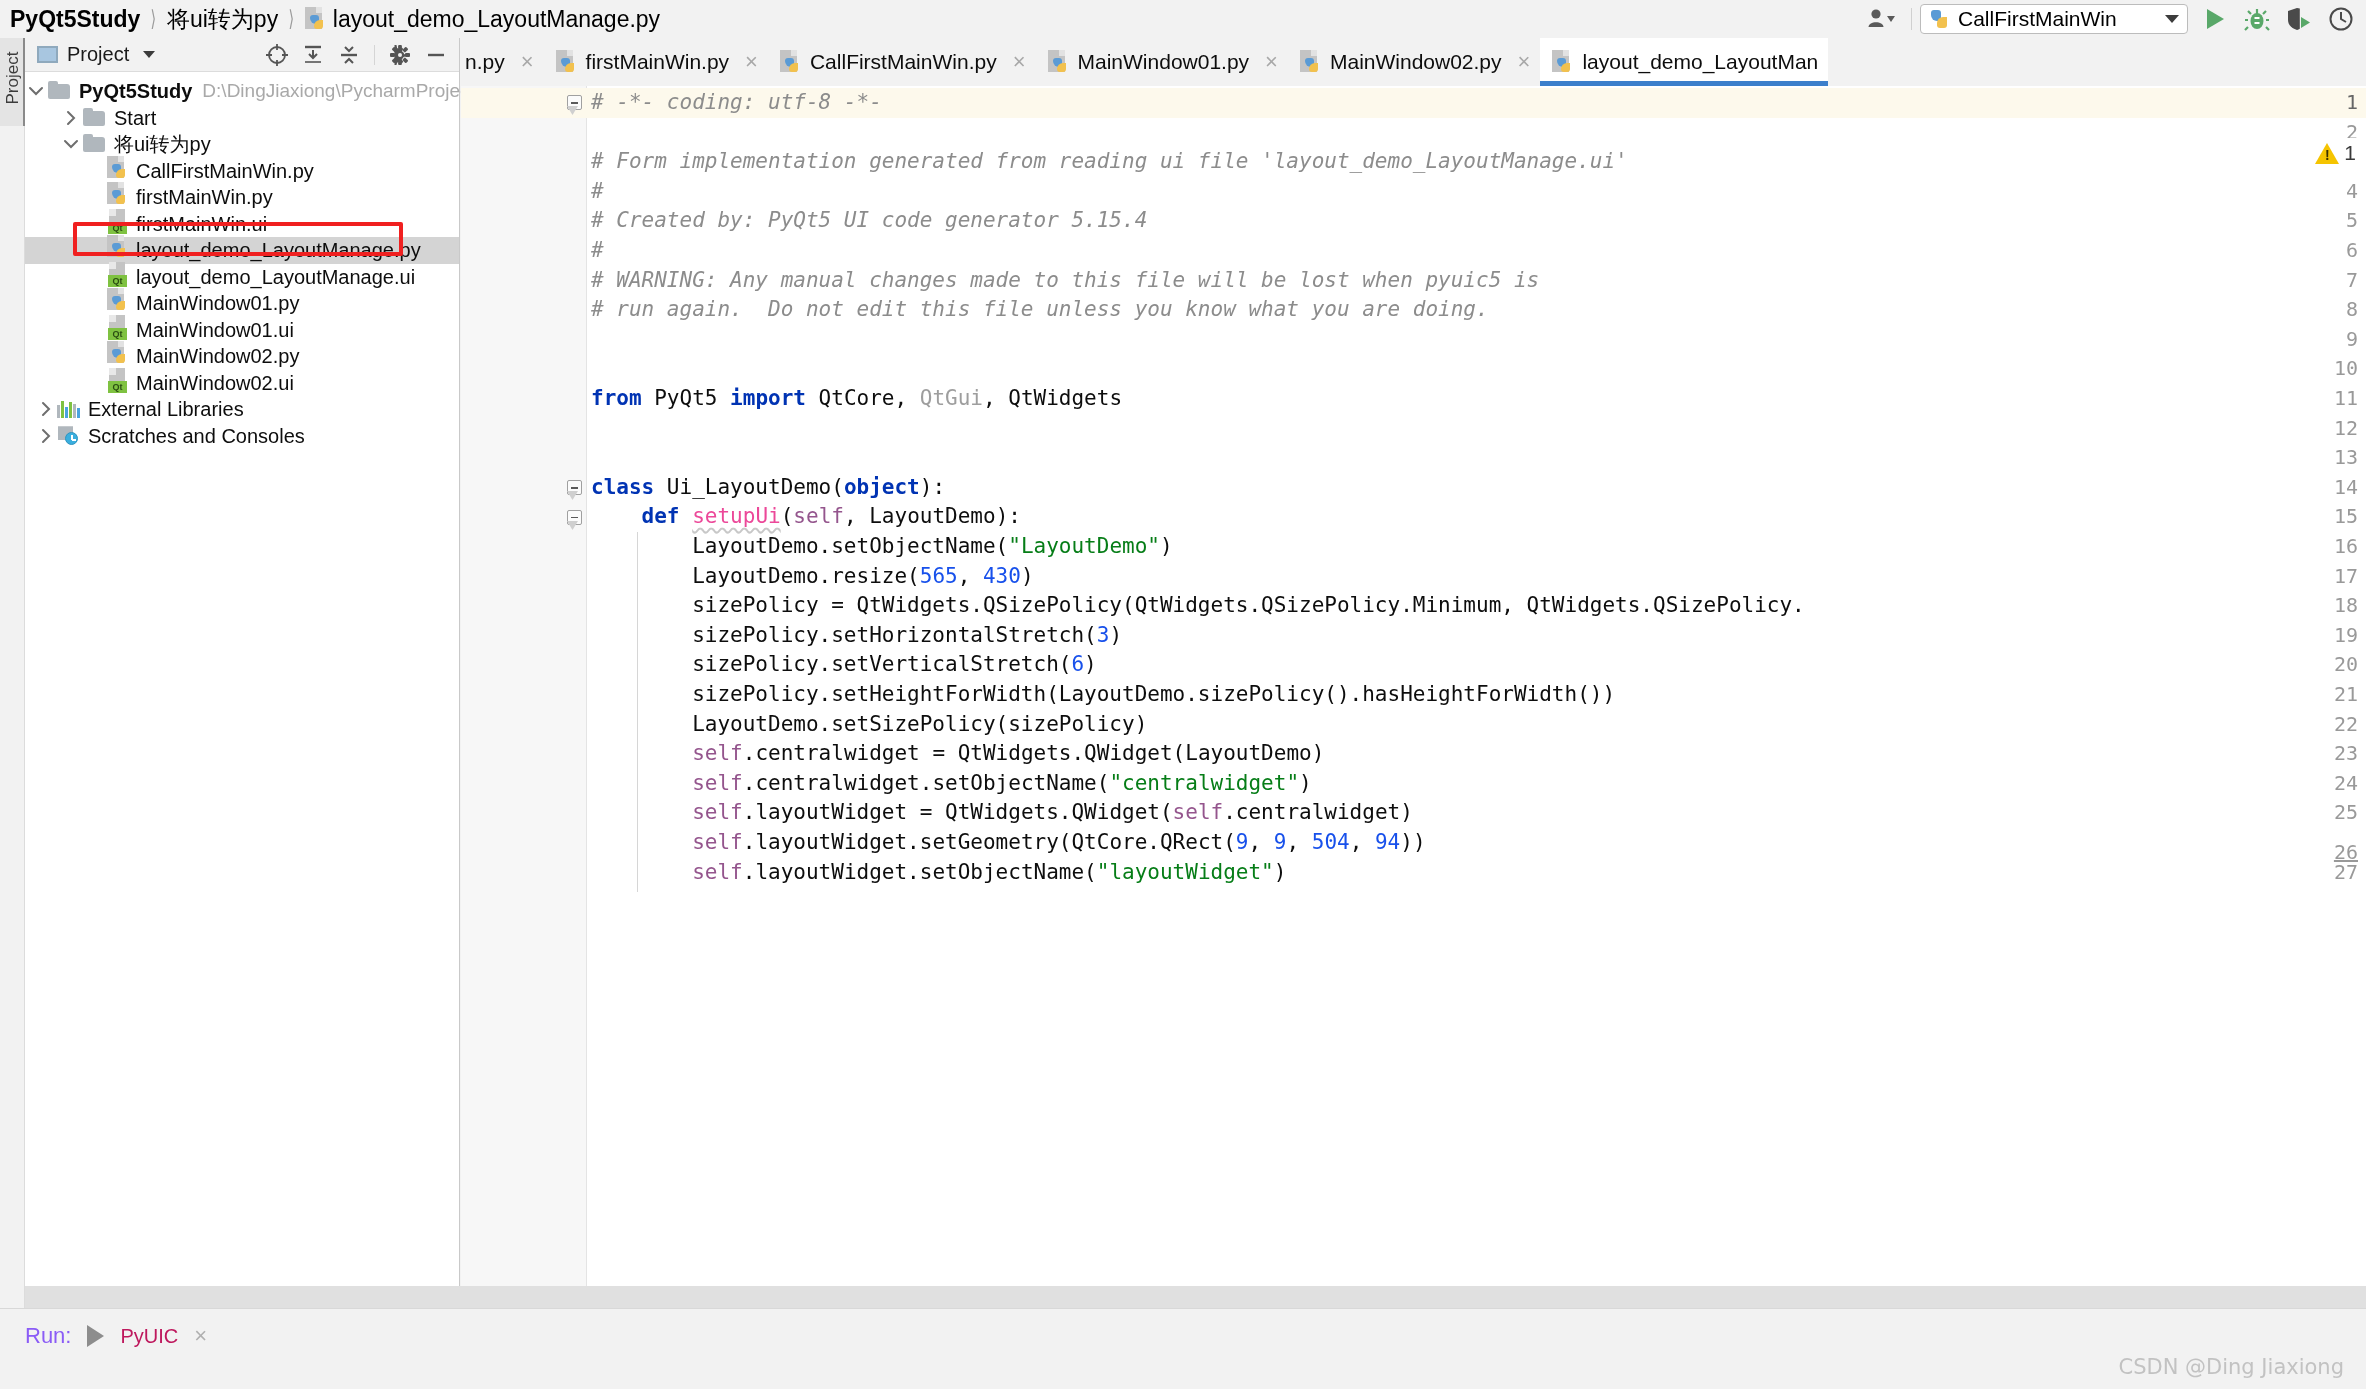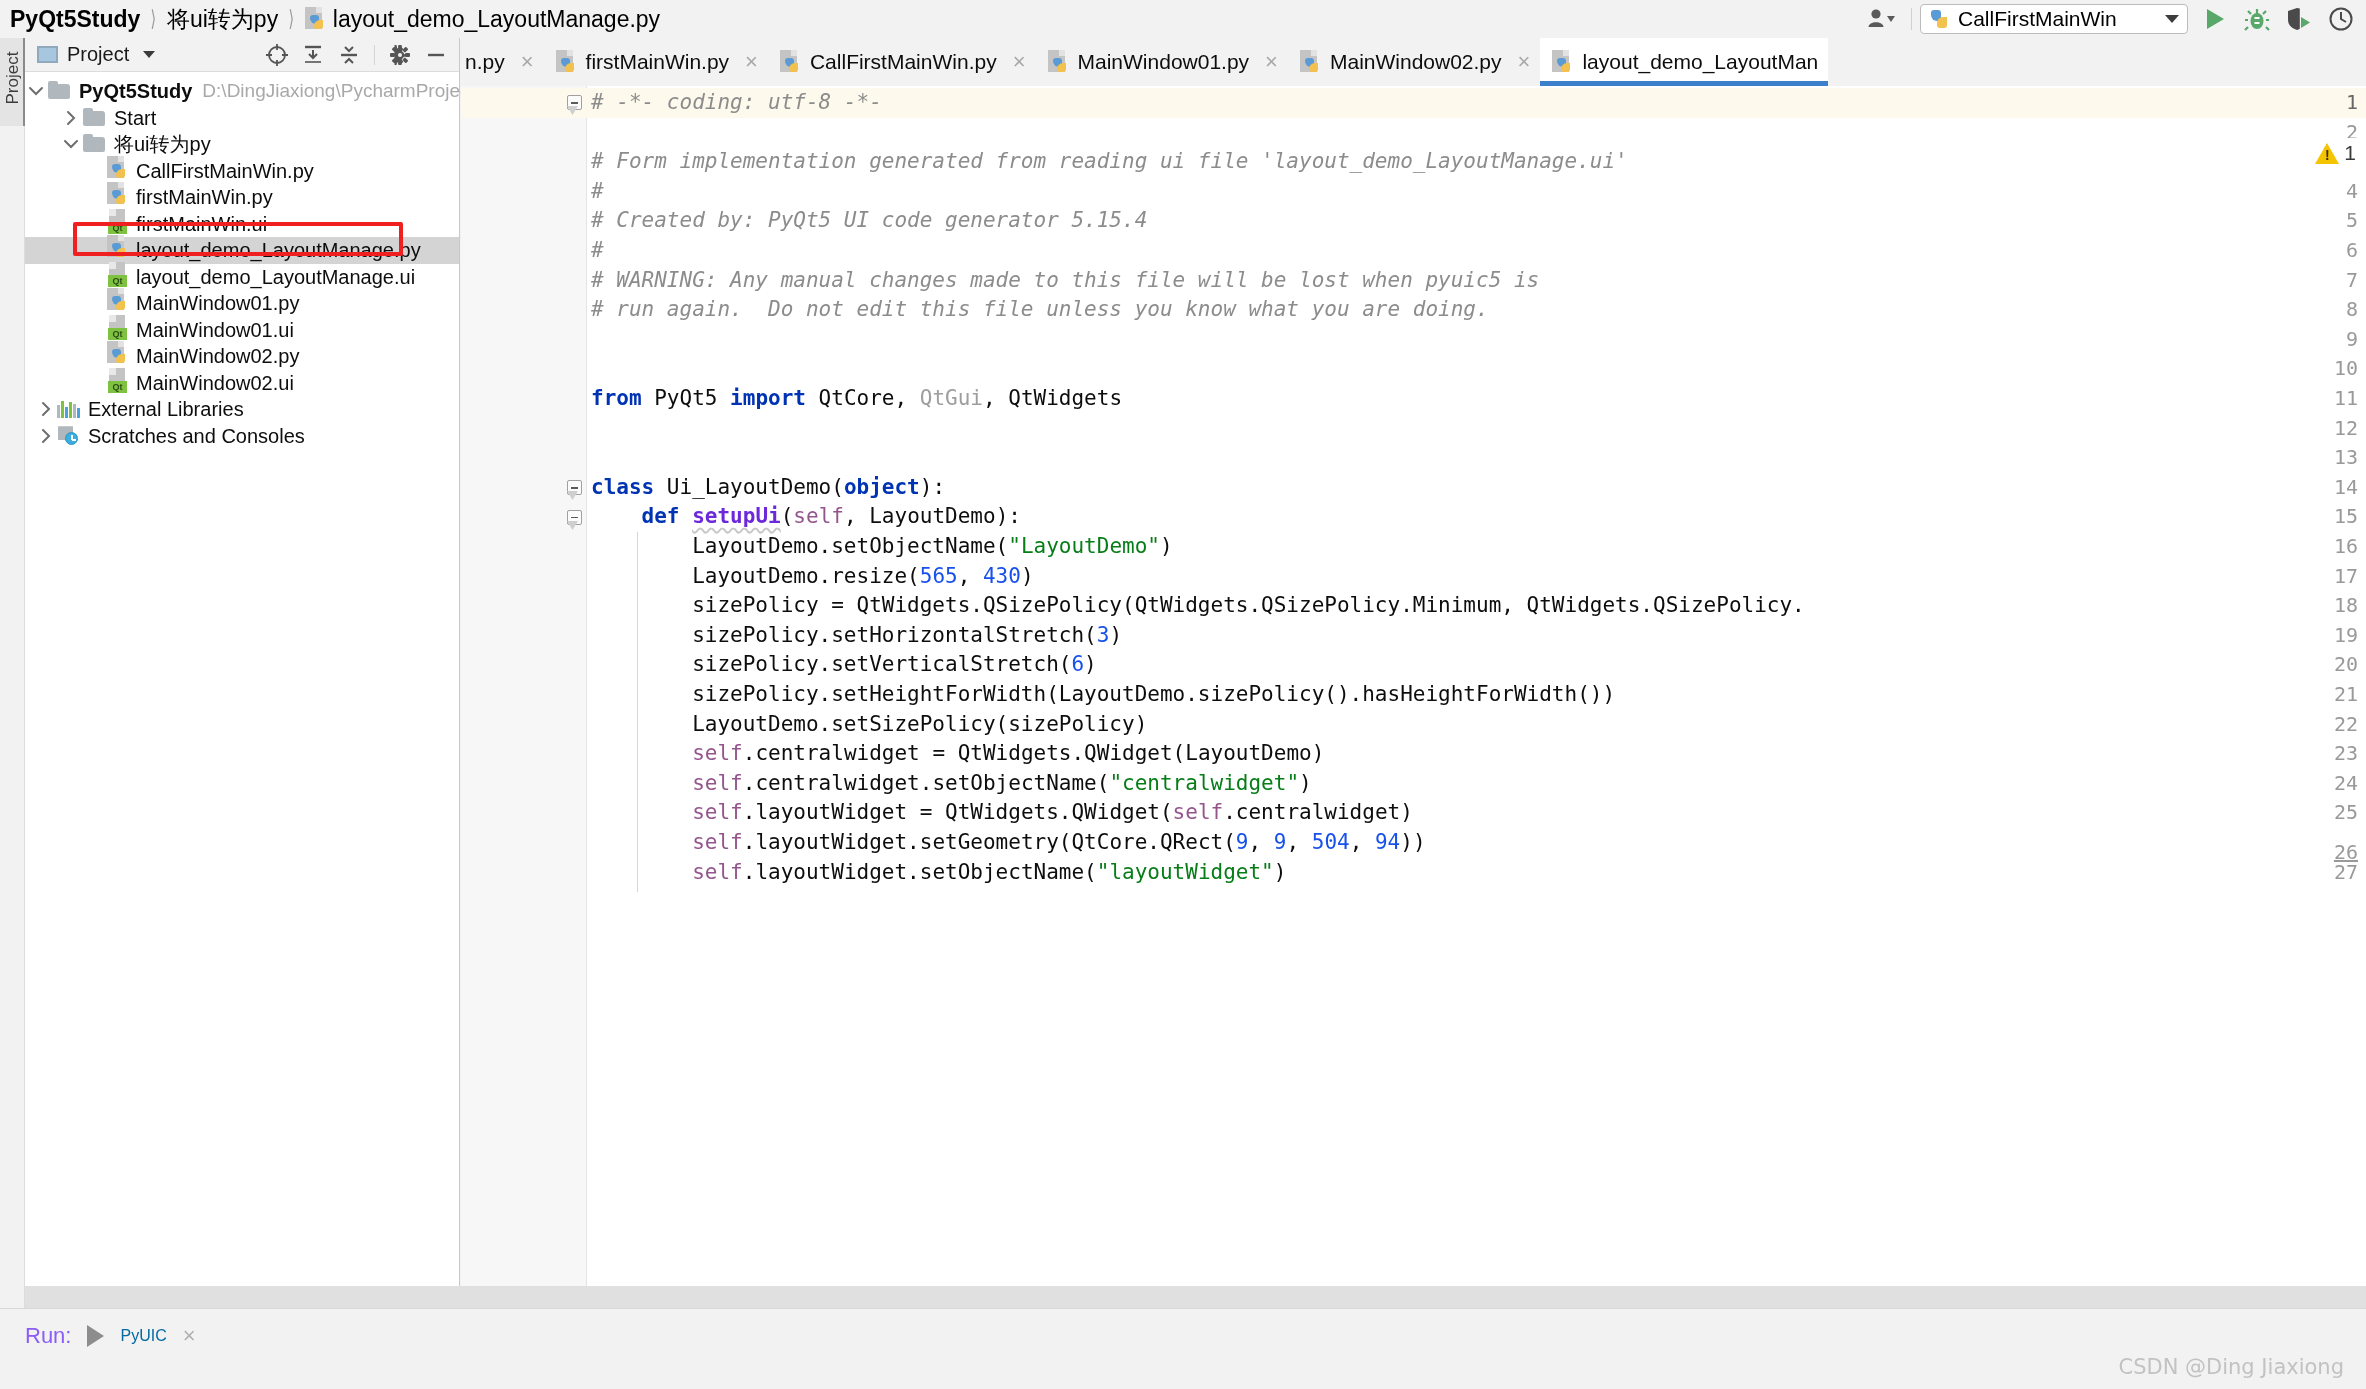--- a/index.html
+++ b/index.html
@@ -343,21 +343,21 @@
   }
   .hl-row {
     position: absolute; left: 0; right: 0;
     height: 29.6px; background: #fdf9ec;
   }
   .kw   { color: #0033b3; font-weight: bold; }
   .str  { color: #067d17; }
   .num  { color: #1750eb; }
   .cmt  { color: #8c8c8c; font-style: italic; }
   .self { color: #94558d; }
-  .fn   { color: #6d28d9; font-weight: bold; }
+  .fn   { color: #ec4899; }
   .gray { color: #9e9e9e; margin-top: 39px; }
   .squig { text-decoration: underline wavy #c8c8c8; text-underline-offset: 4px; }
 
   
   .foldmk {
     position: absolute; left: 104px;
     width: 18px; height: 29.6px;
     display: flex; align-items: center; justify-content: center;
   }
   .foldmk .bx {
@@ -424,21 +424,21 @@
     position: absolute; left: 25px; top: 14px;
     display: flex; align-items: center; gap: 16px;
   }
   .bb-label { font-size: 22px; color: #8b5cf6; }
   .bb-runicon {
     width: 0; height: 0;
     border-top: 11px solid transparent;
     border-bottom: 11px solid transparent;
     border-left: 17px solid #8d8d8d;
   }
-  .bb-cfg { font-size: 16px; color: #0369a1; }
+  .bb-cfg { font-size: 20px; color: #be185d; }
   .bb-x { color: #b0b0b0; font-size: 22px; font-weight: 300; }
   .watermark {
     position: absolute; right: 22px; bottom: 10px;
     font-size: 21px; color: #c2c2c2;
     font-family: "DejaVu Sans", sans-serif;
   }
   .grayband {
     position: absolute; left: 25px; bottom: 81px;
     width: 2341px; height: 22px; background: #e0e0e0;
   }

